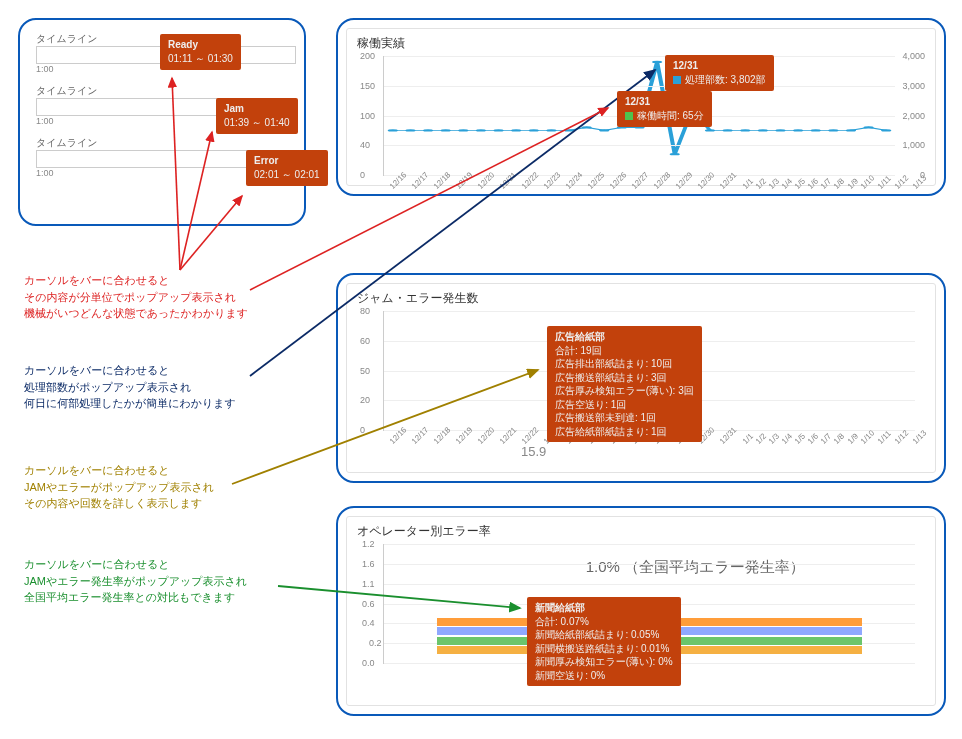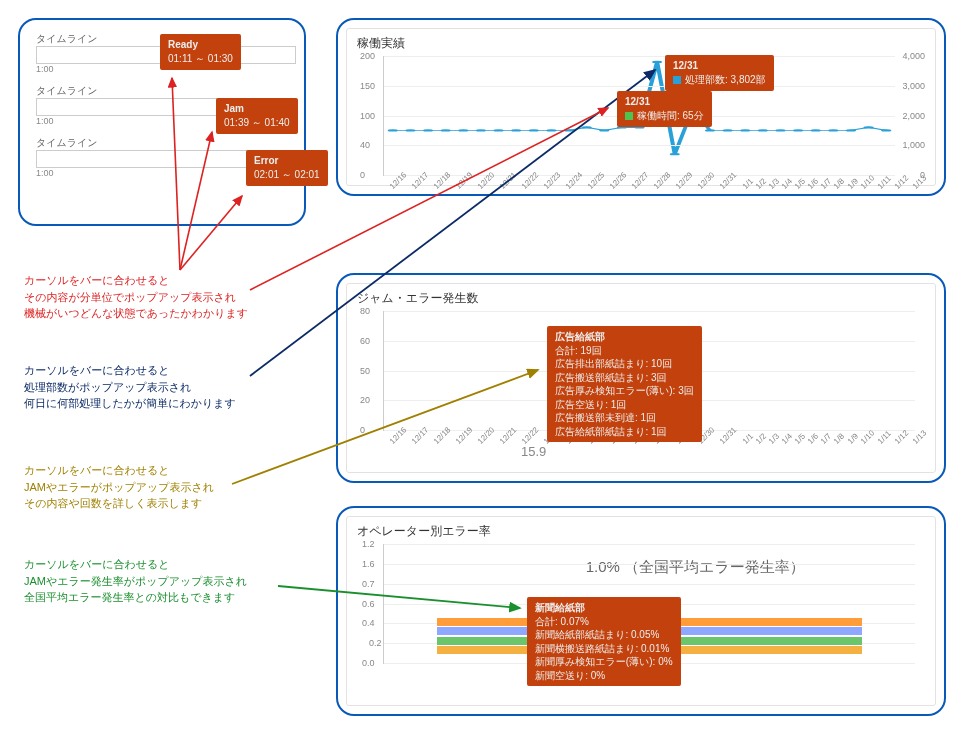--- a/index.html
+++ b/index.html
@@ -622,21 +622,21 @@
       <div class="op-xlab">オペレーター</div>
     <div class="op-grid" style="top: 100%;"></div>
         <div class="op-ytick" style="top: 100%;">0.0</div>
         <div class="op-grid" style="top: 83.3333%;"></div>
         <div class="op-ytick" style="top: 83.3333%; margin-left: 7px;">0.2</div>
         <div class="op-grid" style="top: 66.6667%;"></div>
         <div class="op-ytick" style="top: 66.6667%;">0.4</div>
         <div class="op-grid" style="top: 50%;"></div>
         <div class="op-ytick" style="top: 50%;">0.6</div>
         <div class="op-grid" style="top: 33.3333%;"></div>
-        <div class="op-ytick" style="top: 33.3333%;">0.7</div>
+        <div class="op-ytick" style="top: 33.3333%;">1.1</div>
         <div class="op-grid" style="top: 16.6667%;"></div>
         <div class="op-ytick" style="top: 16.6667%;">1.6</div>
         <div class="op-grid" style="top: 0%;"></div>
         <div class="op-ytick" style="top: 0%;">1.2</div>
         <div class="op-seg" style="left: 10%; width: 80%; top: 86%; background: rgb(245, 176, 66);"></div>
         <div class="op-seg" style="left: 10%; width: 80%; top: 78%; background: rgb(107, 197, 107);"></div>
         <div class="op-seg" style="left: 10%; width: 80%; top: 70%; background: rgb(143, 168, 255);"></div>
         <div class="op-seg" style="left: 10%; width: 80%; top: 62%; background: rgb(255, 157, 58);"></div>
       </div>
     <div class="tip" style="left:180px; top:80px; line-height:1.35;">

